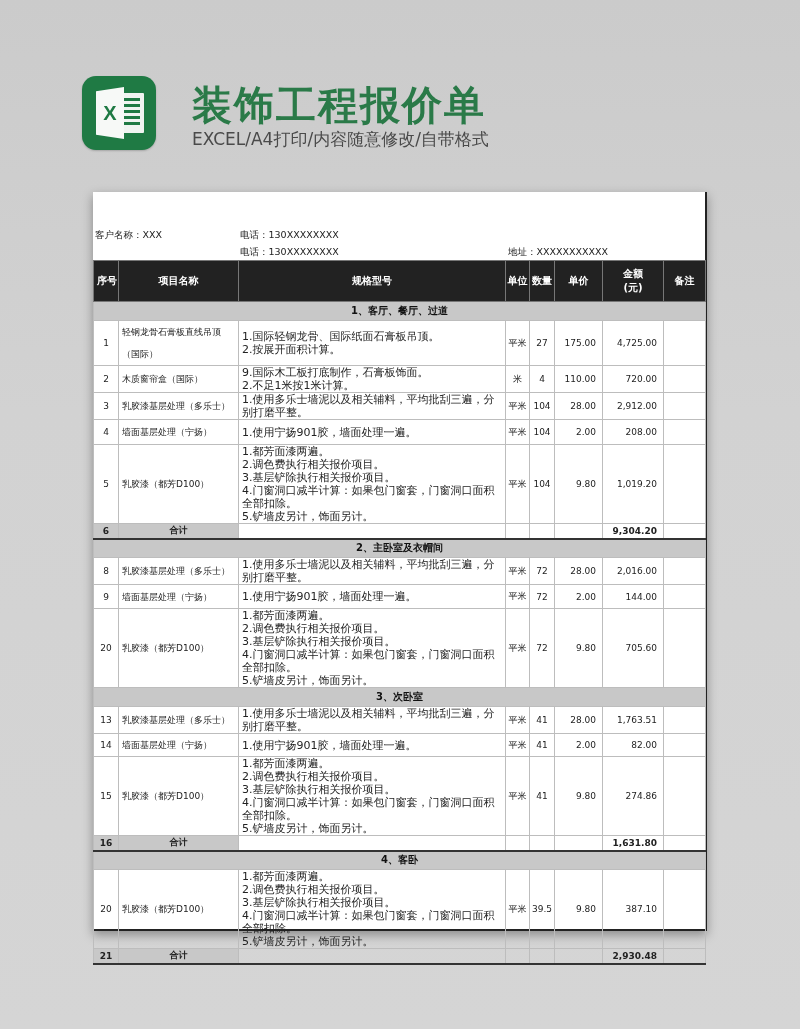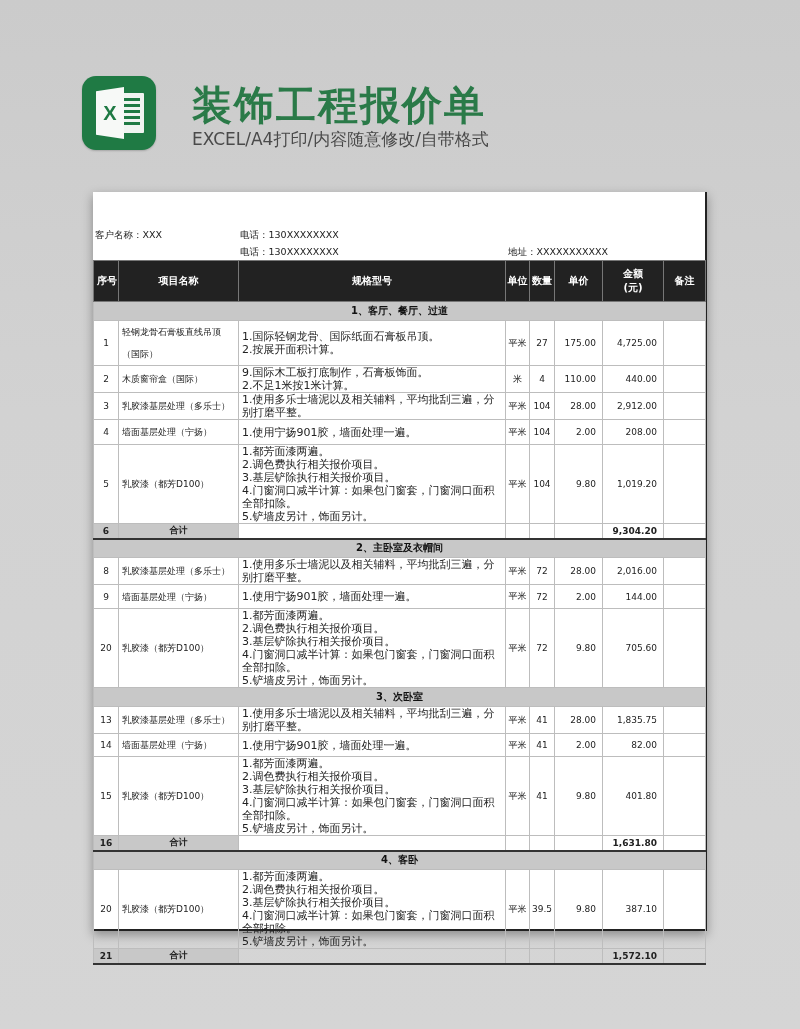--- a/index.html
+++ b/index.html
@@ -151,21 +151,21 @@
         <tr style="height:26px">
           <td class="c">2</td>
           <td class="name">木质窗帘盒（国际）</td>
           <td class="spec">
             <div>9.国际木工板打底制作，石膏板饰面。</div>
             <div>2.不足1米按1米计算。</div>
           </td>
           <td class="c" style="padding:0">米</td>
           <td class="c" style="padding:0">4</td>
           <td class="r">110.00</td>
-          <td class="r">440.00</td>
+          <td class="r">720.00</td>
           <td></td>
         </tr>
         <tr style="height:21px">
           <td class="c">3</td>
           <td class="name">乳胶漆基层处理（多乐士）</td>
           <td class="spec">
             <div>1.使用多乐士墙泥以及相关辅料，平均批刮三遍，分别打磨平整。</div>
           </td>
           <td class="c" style="padding:0">平米</td>
           <td class="c" style="padding:0">104</td>
@@ -259,21 +259,21 @@
         </tr>
         <tr style="height:17px">
           <td class="c">13</td>
           <td class="name">乳胶漆基层处理（多乐士）</td>
           <td class="spec">
             <div>1.使用多乐士墙泥以及相关辅料，平均批刮三遍，分别打磨平整。</div>
           </td>
           <td class="c" style="padding:0">平米</td>
           <td class="c" style="padding:0">41</td>
           <td class="r">28.00</td>
-          <td class="r">1,835.75</td>
+          <td class="r">1,763.51</td>
           <td></td>
         </tr>
         <tr style="height:17px">
           <td class="c">14</td>
           <td class="name">墙面基层处理（宁扬）</td>
           <td class="spec">
             <div>1.使用宁扬901胶，墙面处理一遍。</div>
           </td>
           <td class="c" style="padding:0">平米</td>
           <td class="c" style="padding:0">41</td>
@@ -287,21 +287,21 @@
           <td class="spec">
             <div>1.都芳面漆两遍。</div>
             <div>2.调色费执行相关报价项目。</div>
             <div>3.基层铲除执行相关报价项目。</div>
             <div>4.门窗洞口减半计算：如果包门窗套，门窗洞口面积全部扣除。</div>
             <div>5.铲墙皮另计，饰面另计。</div>
           </td>
           <td class="c" style="padding:0">平米</td>
           <td class="c" style="padding:0">41</td>
           <td class="r">9.80</td>
-          <td class="r">401.80</td>
+          <td class="r">274.86</td>
           <td></td>
         </tr>
         <tr class="sub">
           <td class="c gray">16</td>
           <td class="c gray">合计</td>
           <td></td>
           <td></td>
           <td></td>
           <td></td>
           <td class="r">1,631.80</td>
@@ -326,18 +326,18 @@
           <td class="r">387.10</td>
           <td></td>
         </tr>
         <tr class="sub">
           <td class="c gray">21</td>
           <td class="c gray">合计</td>
           <td></td>
           <td></td>
           <td></td>
           <td></td>
-          <td class="r">1,572.10</td>
+          <td class="r">2,930.48</td>
           <td></td>
         </tr>
       </tbody>
   </table>
 </div>
 
 </body></html>

